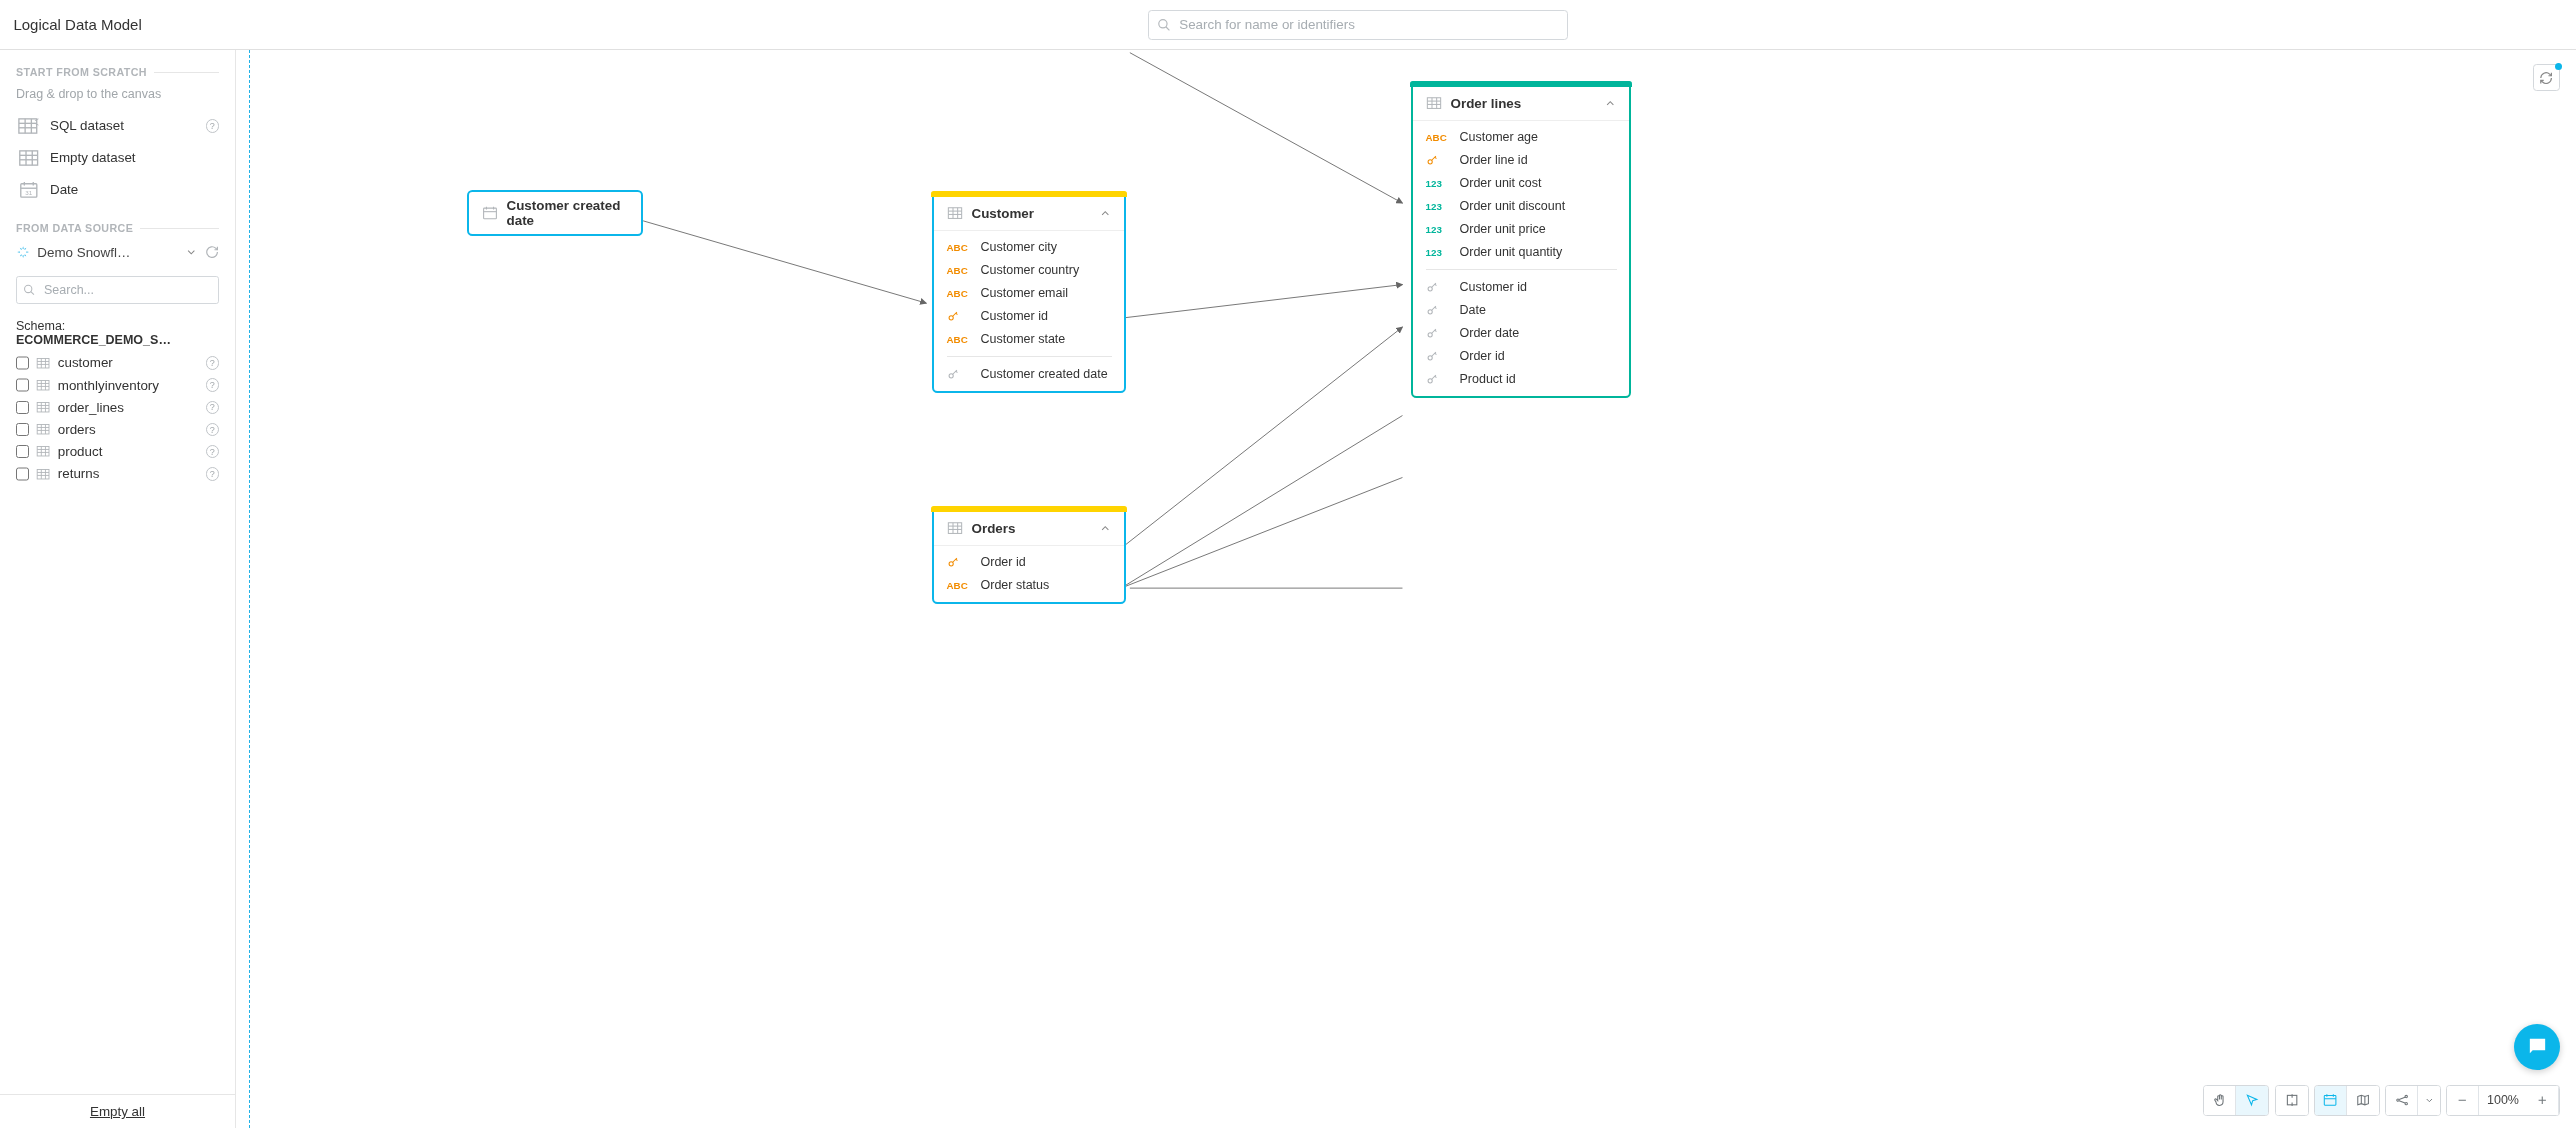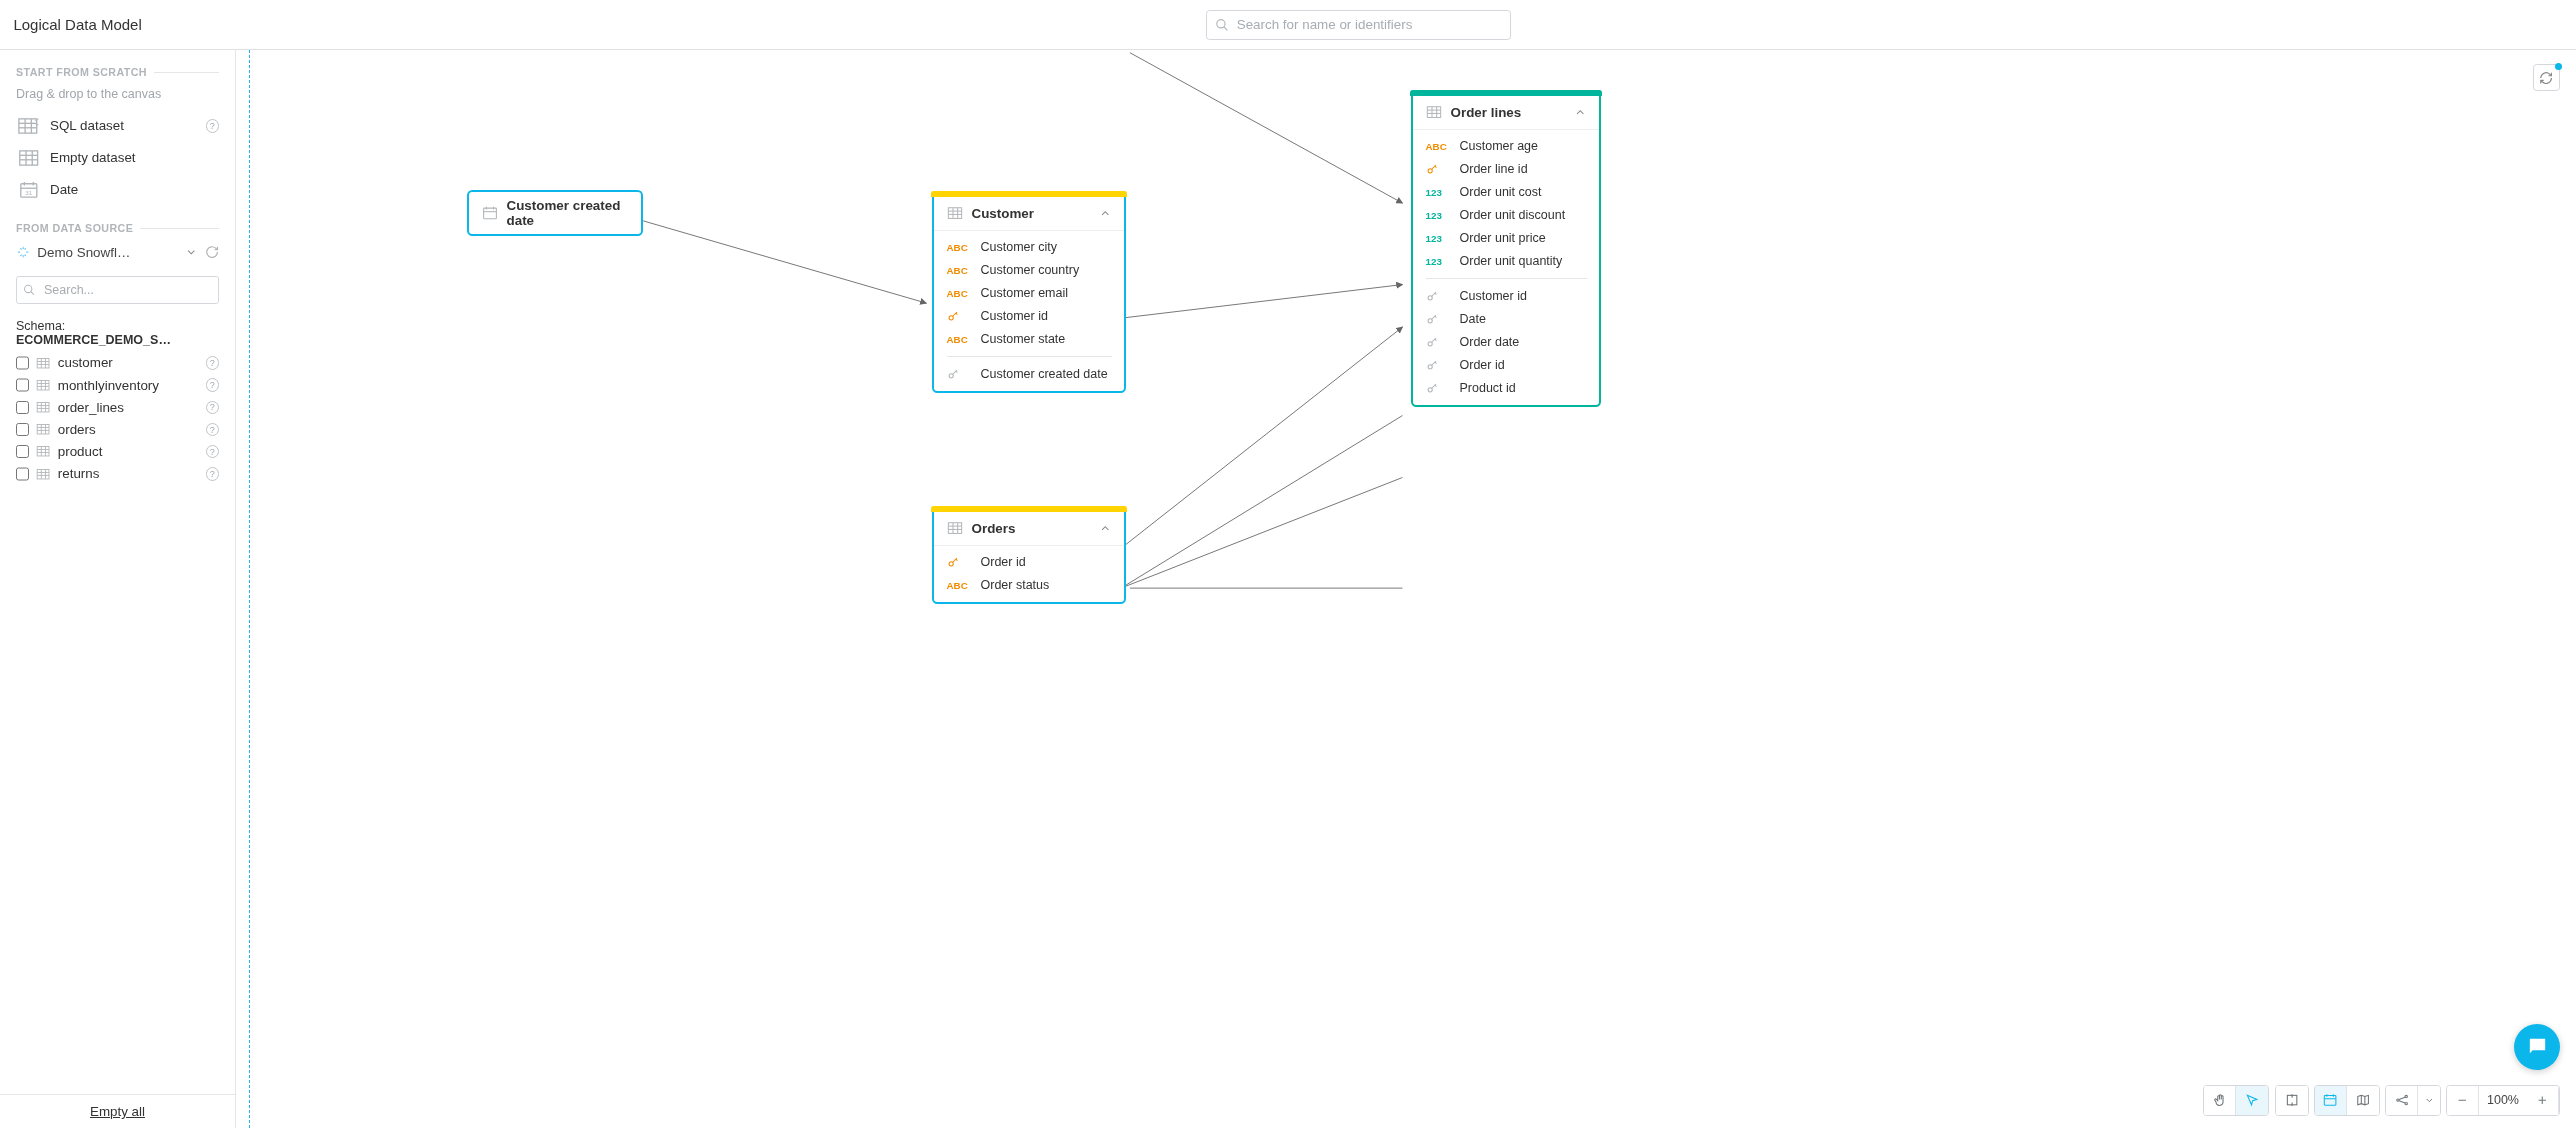--- a/index.html
+++ b/index.html
@@ -2,21 +2,21 @@
 <html><head>
 <meta charset="utf-8">
 <style>
 * { box-sizing: border-box; margin: 0; padding: 0; }
 html, body { width: 100%; height: 100%; font-family: -apple-system, BlinkMacSystemFont, "Segoe UI", Helvetica, Arial, sans-serif; font-size: 12.5px; color: #333; }
 body { display: flex; flex-direction: column; overflow: hidden; }
 
 
 .header { display: flex; align-items: center; padding: 7.1px 13.4px; border-bottom: 0.9px solid #e0e0e0; height: 50px; gap: 12px; }
 .header-title { font-size: 15px; font-weight: 500; }
-.header-search { flex: 0 0 auto; margin-left: auto; margin-right: auto; width: 305px; position: relative; }
+.header-search { flex: 0 0 auto; margin-left: auto; margin-right: auto; width: 420px; position: relative; }
 .header-search input { width: 100%; height: 30px; padding: 5.3px 9px 5.3px 30px; border: 0.9px solid #d4d8dc; border-radius: 3.6px; font-size: 13.4px; color: #333; }
 .header-search input::placeholder { color: #a7adb2; }
 .header-search .search-icon { position: absolute; left: 9px; top: 50%; transform: translateY(-50%); color: #b5b9bd; }
 .header-right { display: flex; align-items: center; gap: 9px; }
 .save-status { text-align: right; font-size: 11.6px; color: #7b8084; line-height: 1.35; }
 .save-status .top { color: #7b8084; }
 .save-status .cancel { text-decoration: underline; cursor: pointer; color: #444; margin-left: 5.3px; }
 .btn { height: 30px; padding: 0 14.2px; border: 0.9px solid #d4d8dc; border-radius: 2.7px; background: #fff; font-size: 12.5px; cursor: pointer; color:#444; }
 .btn-primary { background: #0bb6ea; border-color: #0bb6ea; color: #fff; font-weight:500; }
 .save-highlight { border: 3.6px solid #e03a3a; border-radius: 3.6px; padding: 1.8px; }
@@ -413,21 +413,21 @@
             </span>
             <span class="field-name">Order id</span>
           </div>
           <div class="field-row">
             <span class="field-type type-abc">ABC</span>
             <span class="field-name">Order status</span>
           </div>
         </div>
     </div>
 
-    <div class="node node-orderlines" style="left:1175px; top:41px; width:190px;">
+    <div class="node node-orderlines" style="left:1175px; top:32px; width:220px;">
       <div class="node-topbar"></div>
       <div class="node-header-row">
         <span class="ticon">
           <svg width="16" height="14.2" viewBox="0 0 24 20" fill="none" stroke="currentColor" stroke-width="1.5">
               <rect x="2" y="2" width="20" height="16"></rect>
               <line x1="2" y1="7" x2="22" y2="7"></line>
               <line x1="2" y1="12" x2="22" y2="12"></line>
               <line x1="9" y1="2" x2="9" y2="18"></line>
               <line x1="16" y1="2" x2="16" y2="18"></line>
             </svg>

